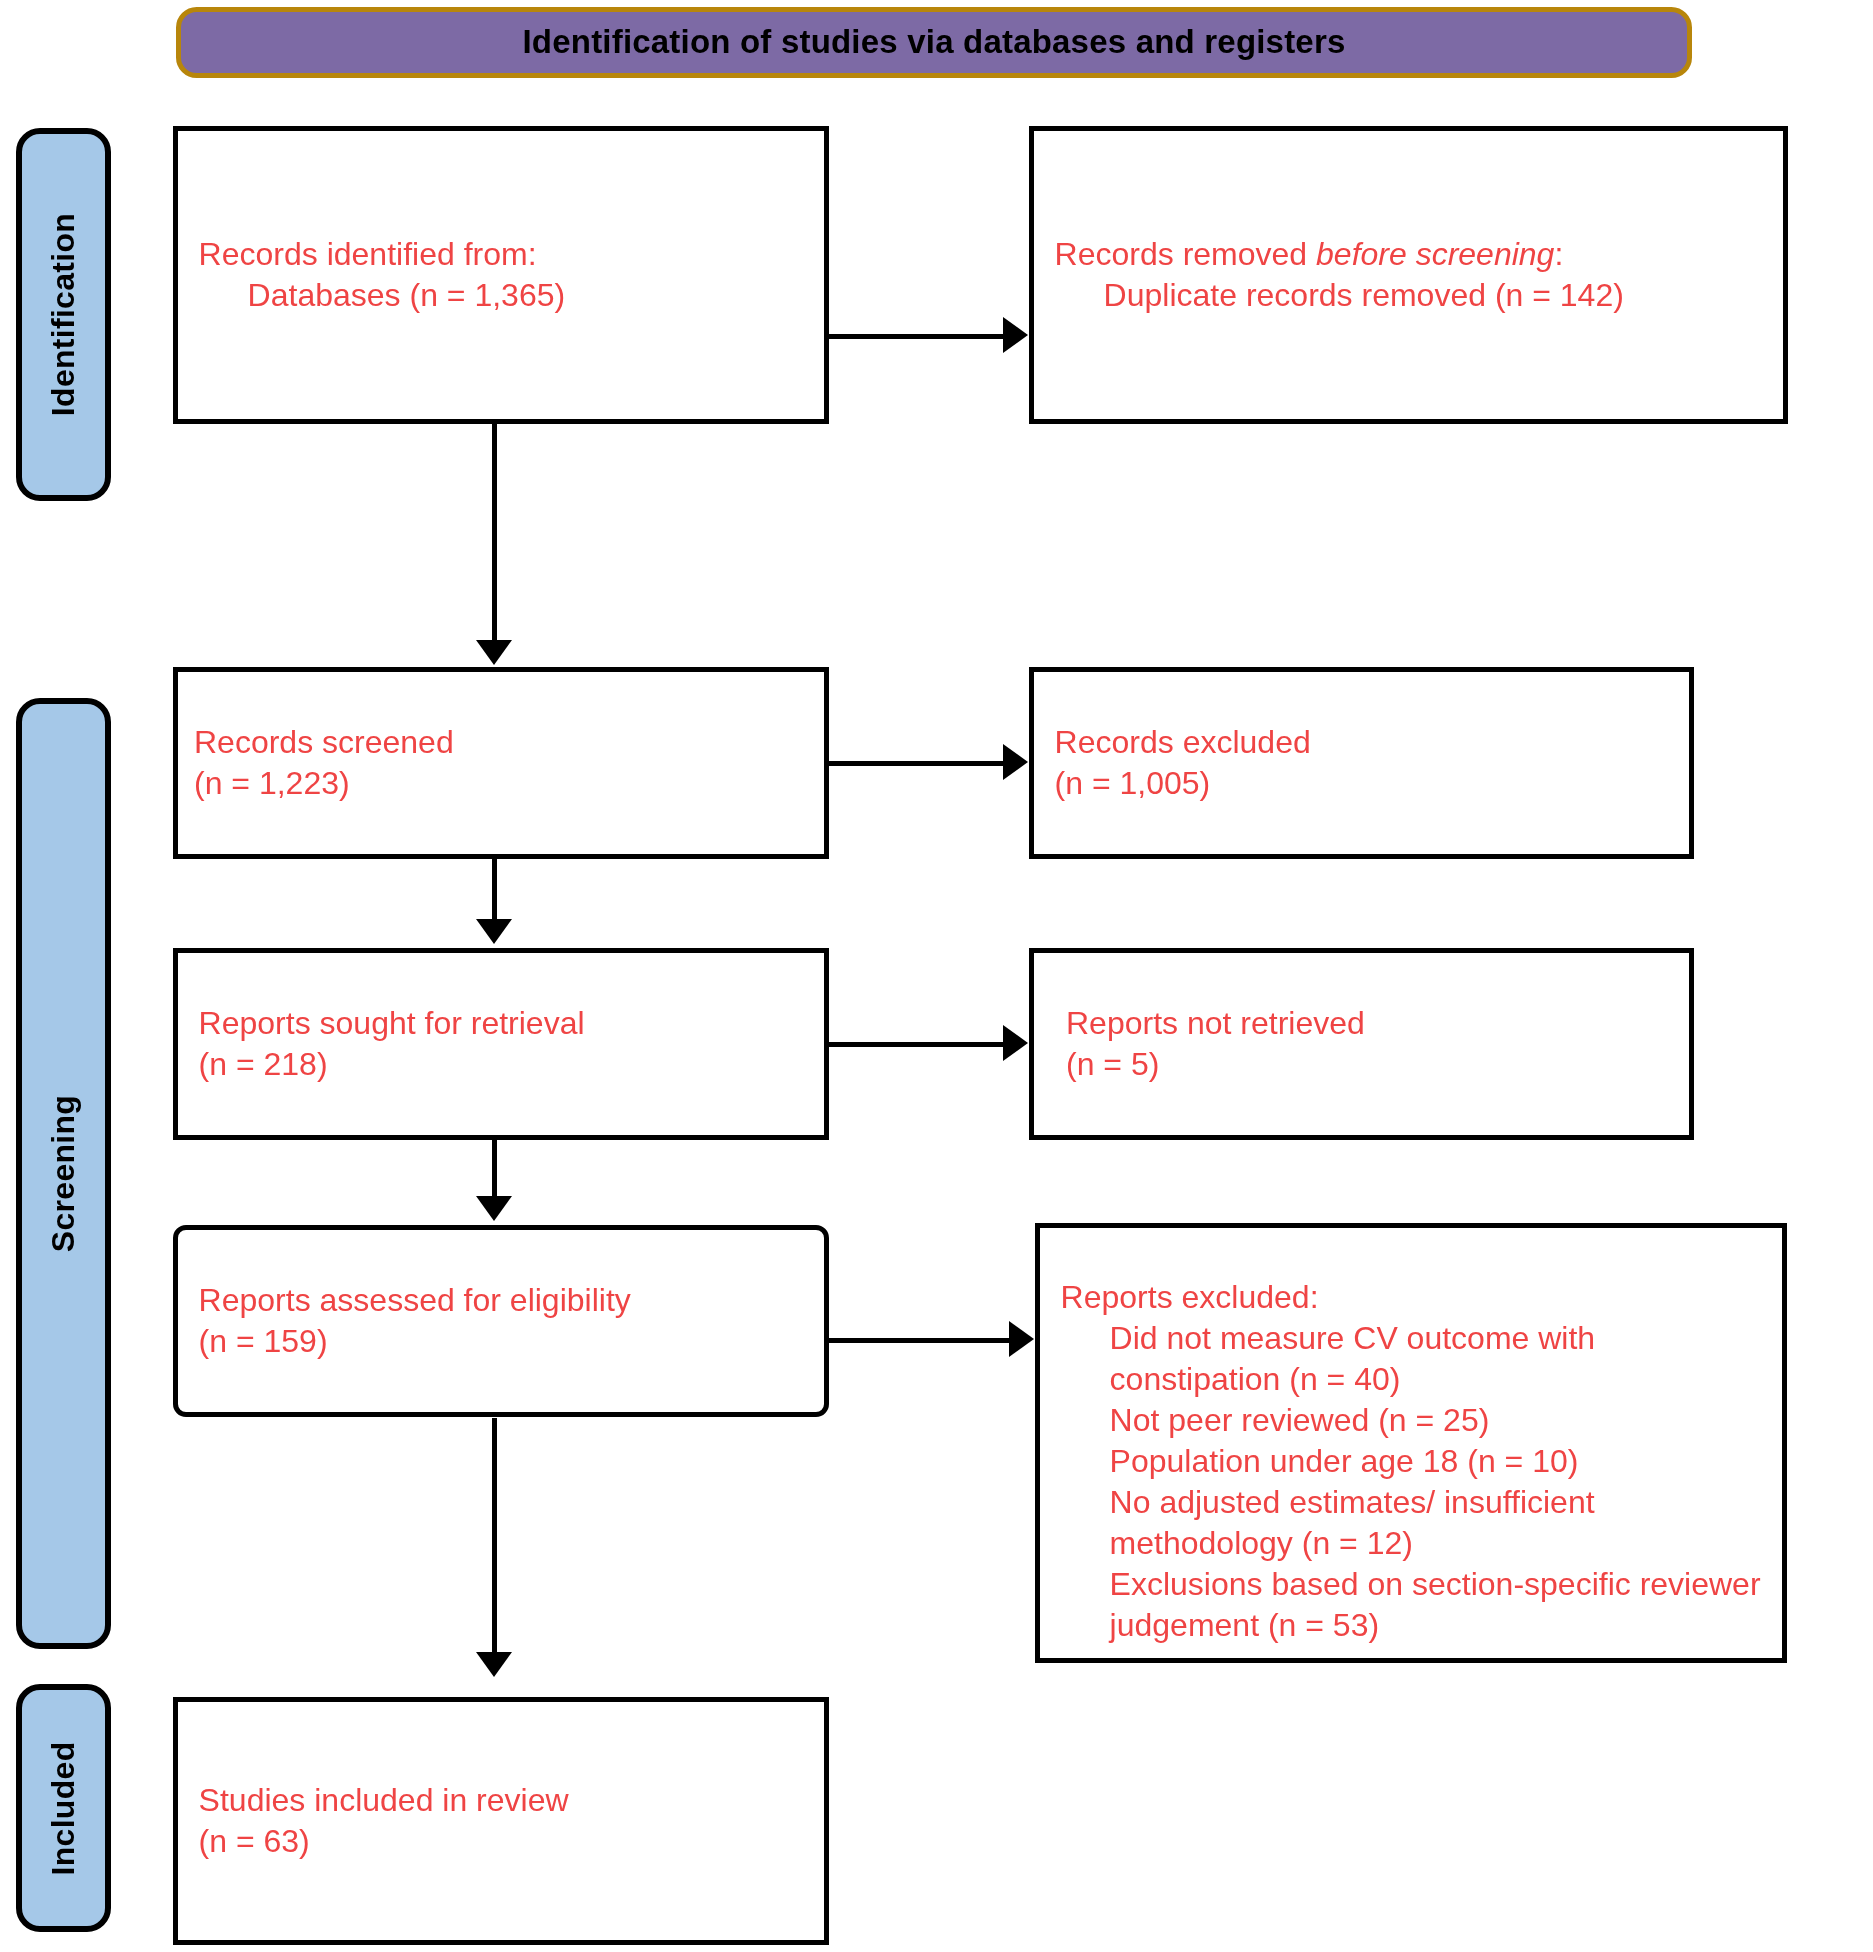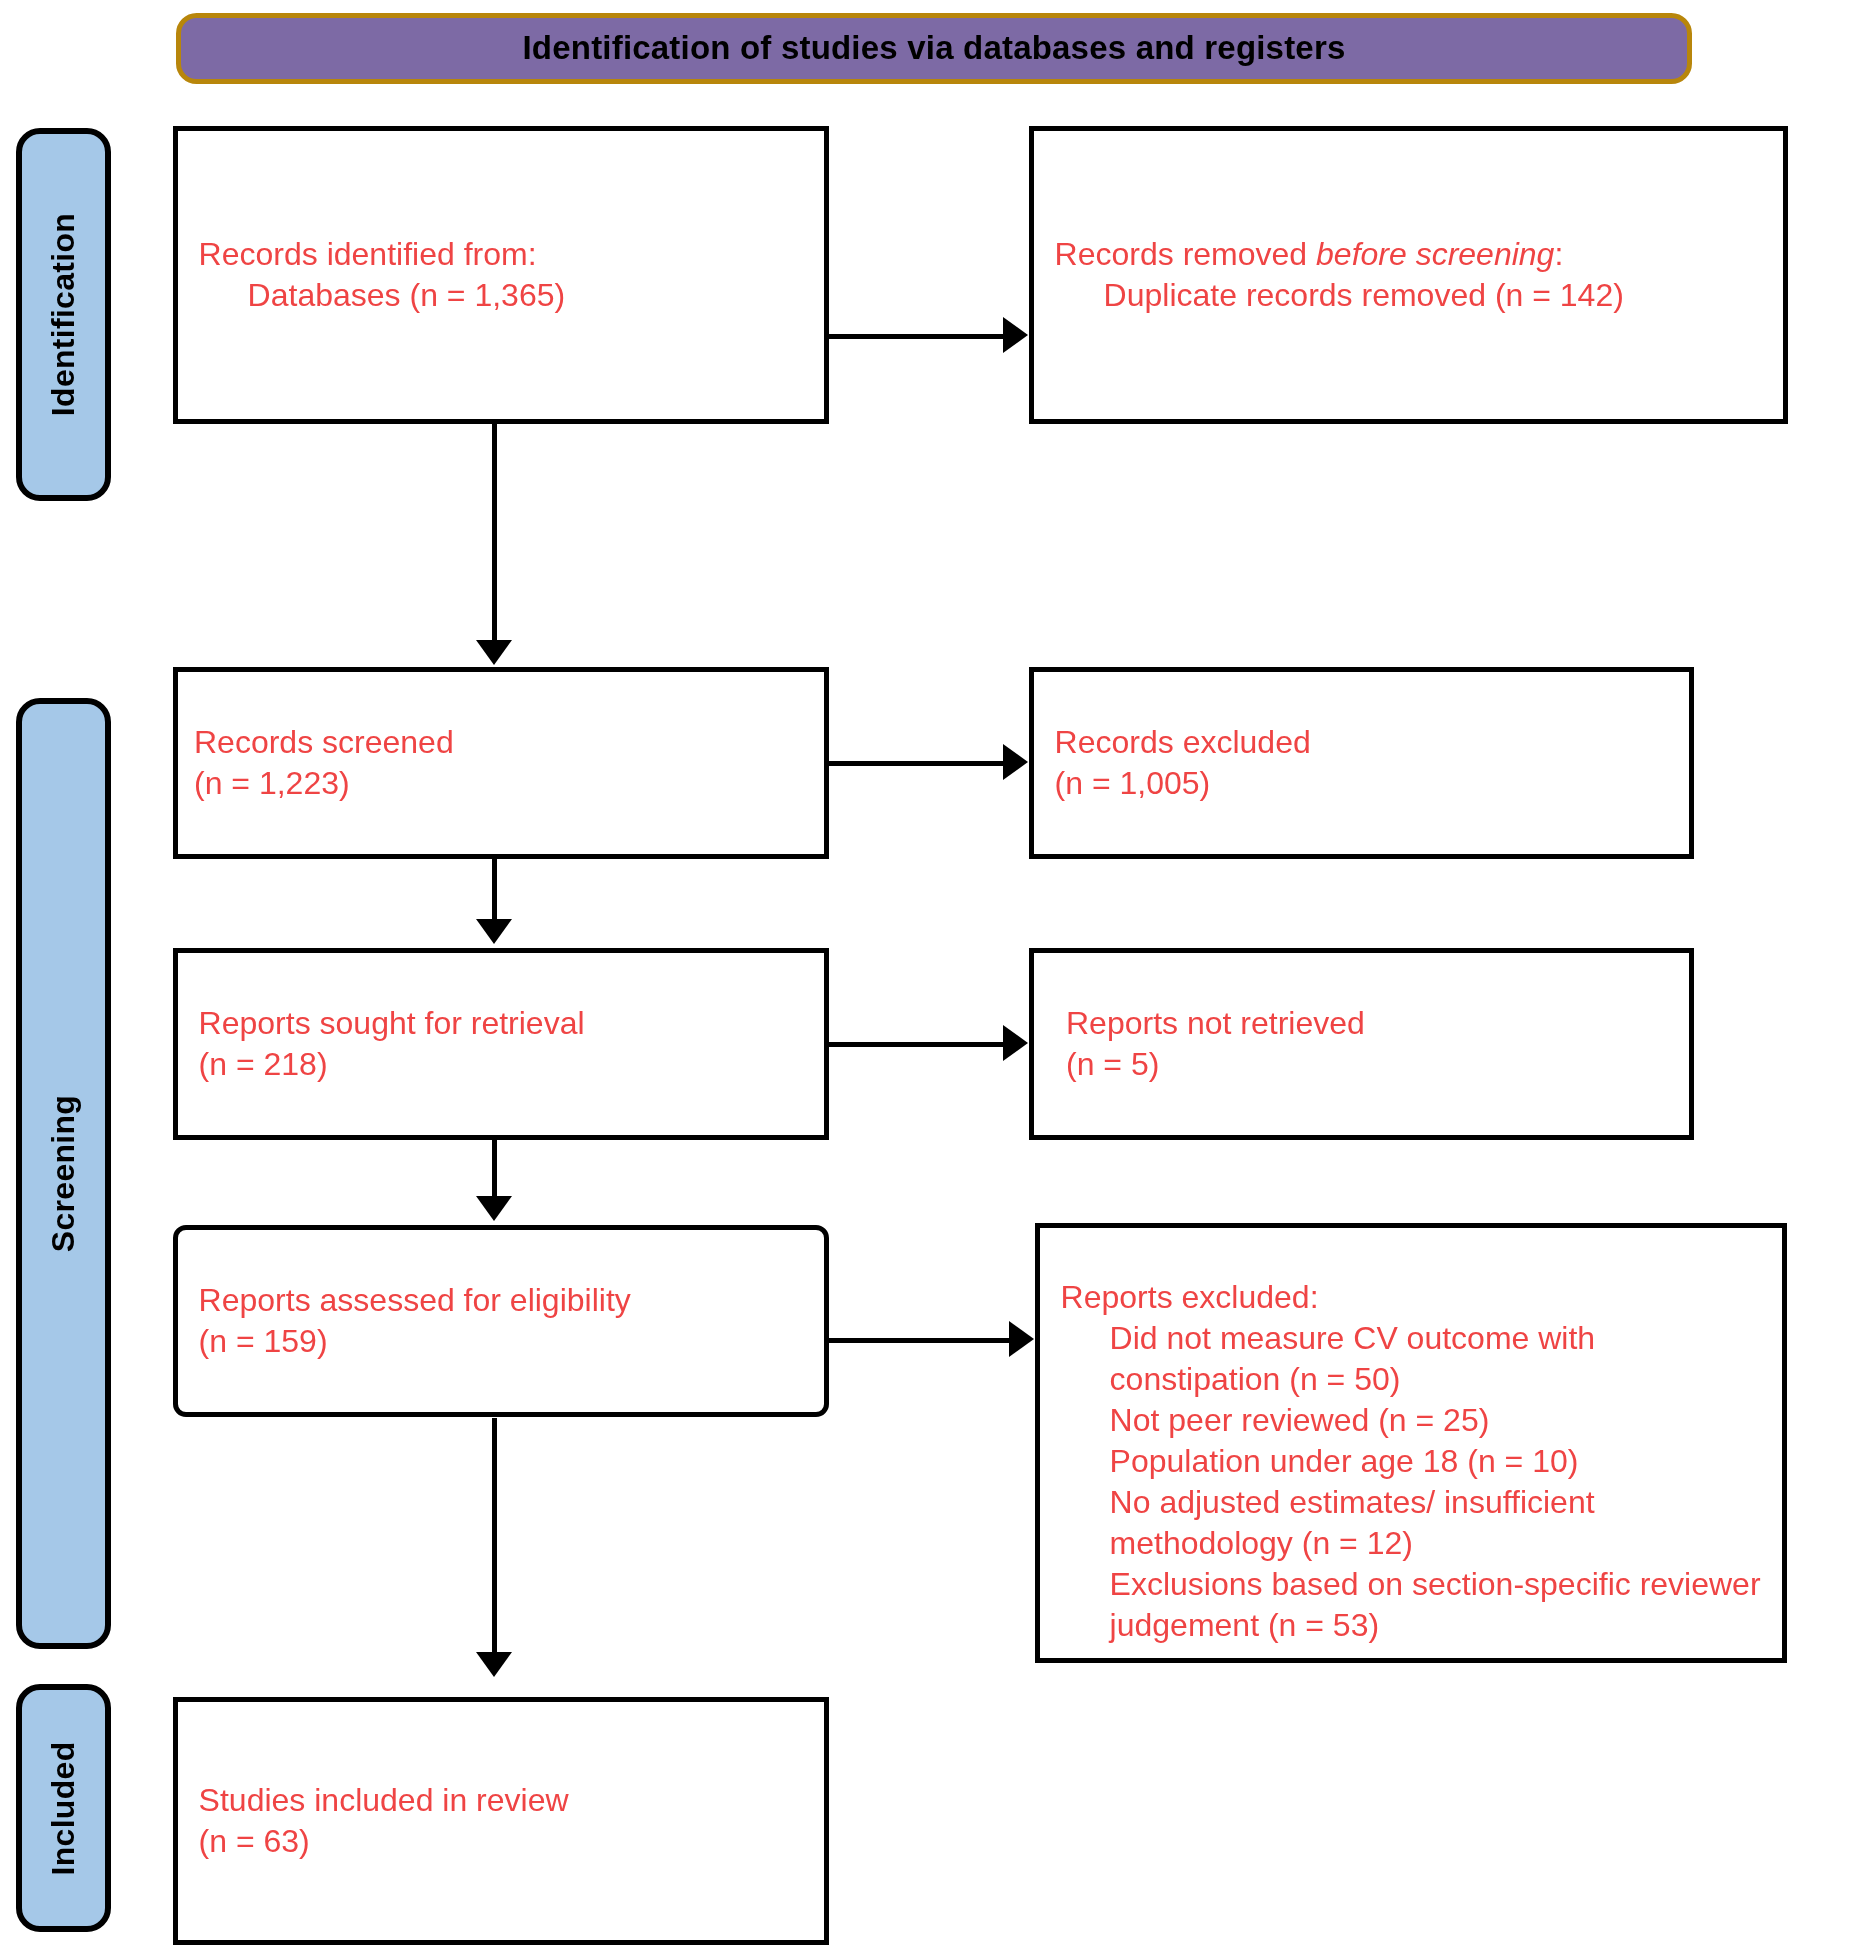--- a/index.html
+++ b/index.html
@@ -15,21 +15,21 @@
     width: 1874px;
     height: 1953px;
     background: #ffffff;
     overflow: hidden;
   }
 
   
   .banner {
     position: absolute;
     left: 176px;
-    top: 13px;
+    top: 7px;
     width: 1516px;
     height: 71px;
     background: #7d6aa5;
     border: 5.6px solid #b8860b;
     border-radius: 20.6px;
     box-sizing: border-box;
     display: flex;
     align-items: center;
     justify-content: center;
   }
@@ -199,21 +199,21 @@
     <p>(n = 5)</p>
   </div>
 
   <div class="pbox" id="box-assessed">
     <p>Reports assessed for eligibility</p>
     <p>(n = 159)</p>
   </div>
 
   <div class="pbox" id="box-repexcluded">
     <p>Reports excluded:</p>
-    <p class="indent1">Did not measure CV outcome with constipation (n = 50)</p>
+    <p class="indent1">Did not measure CV outcome with constipation (n = 40)</p>
     <p class="indent1">Not peer reviewed (n = 25)</p>
     <p class="indent1">Population under age 18 (n = 10)</p>
     <p class="indent1">No adjusted estimates/ insufficient methodology (n = 12)</p>
     <p class="indent1">Exclusions based on section-specific reviewer judgement (n = 53)</p>
   </div>
 
   <div class="pbox" id="box-included">
     <p>Studies included in review</p>
     <p>(n = 63)</p>
   </div>

